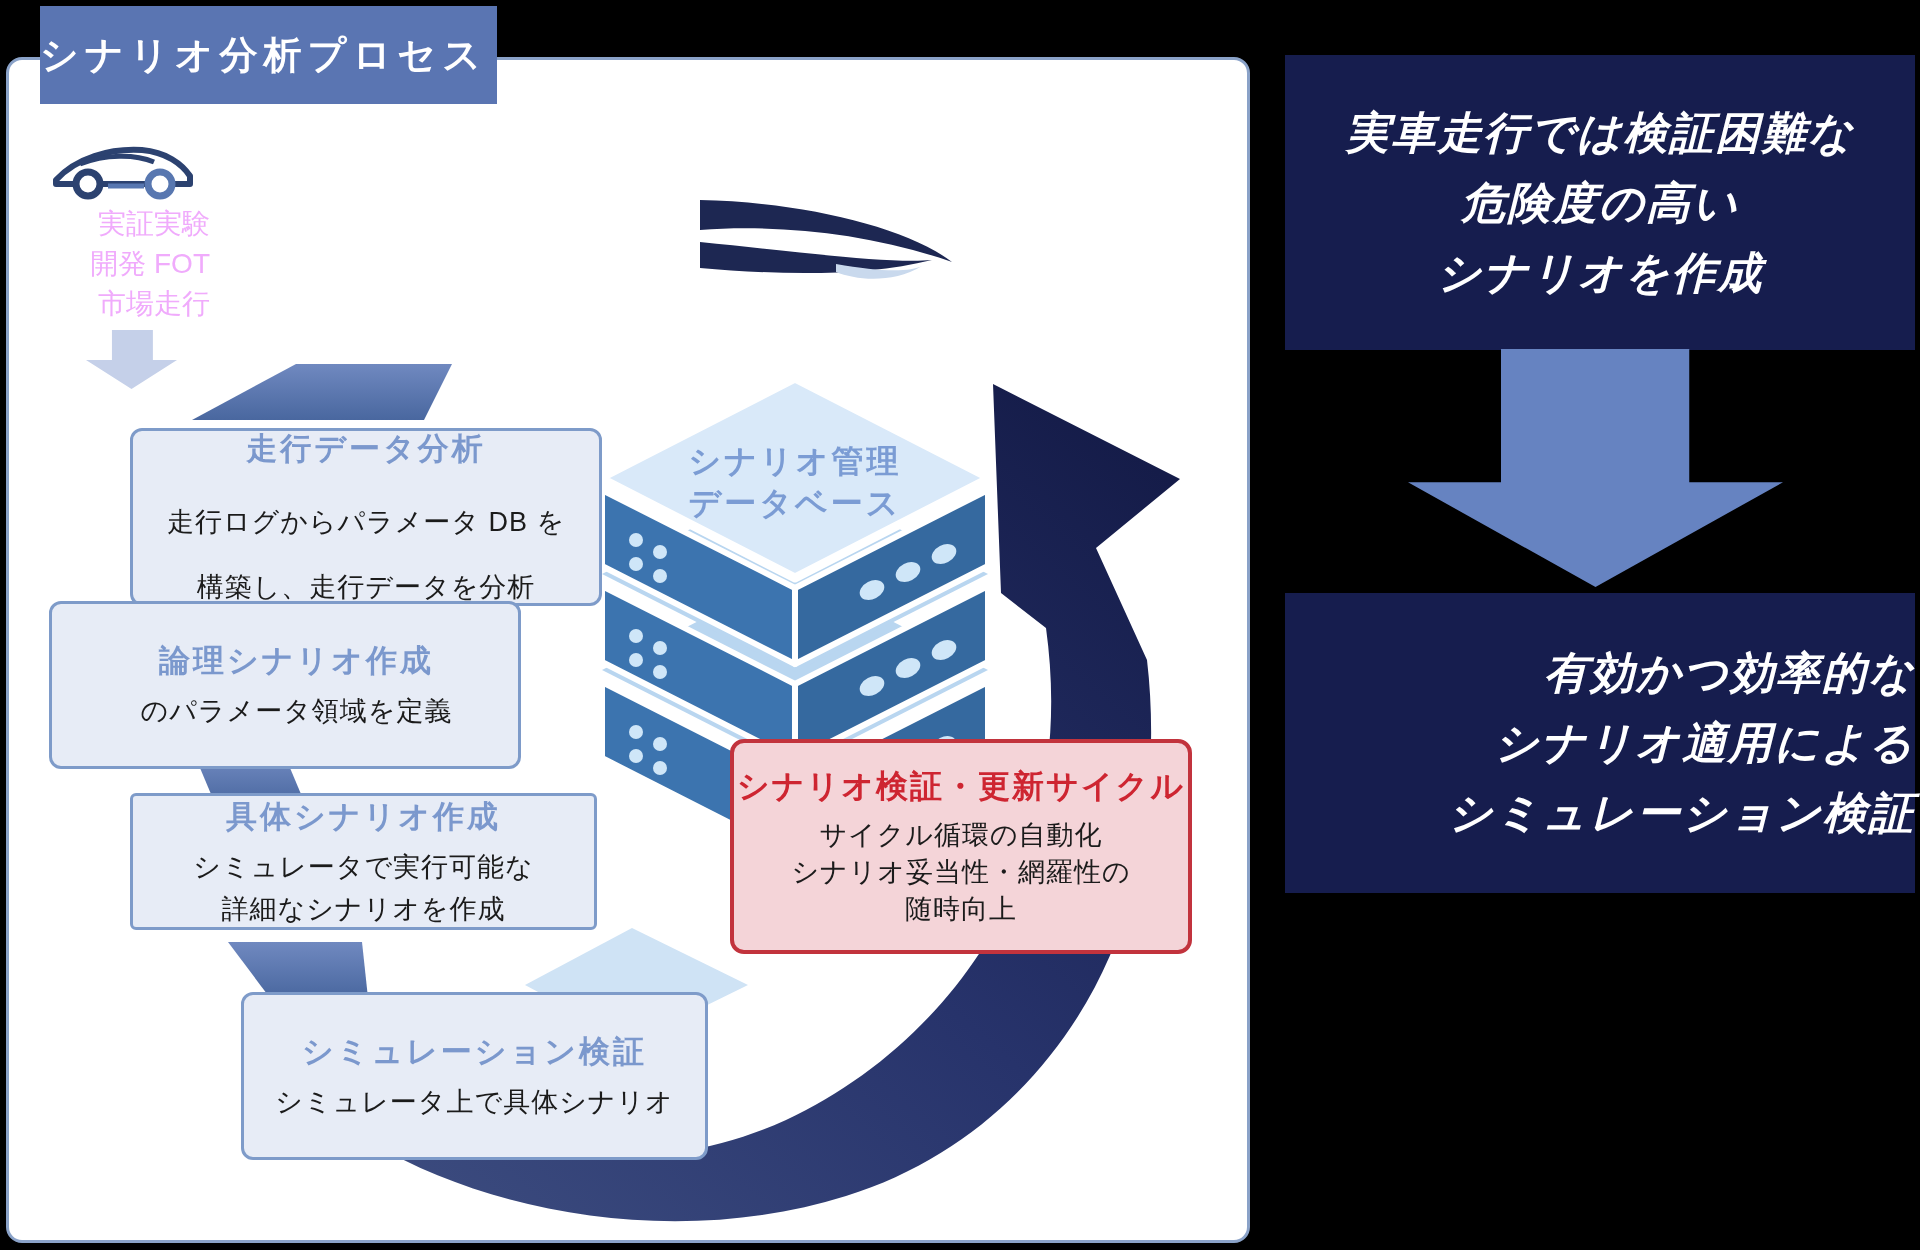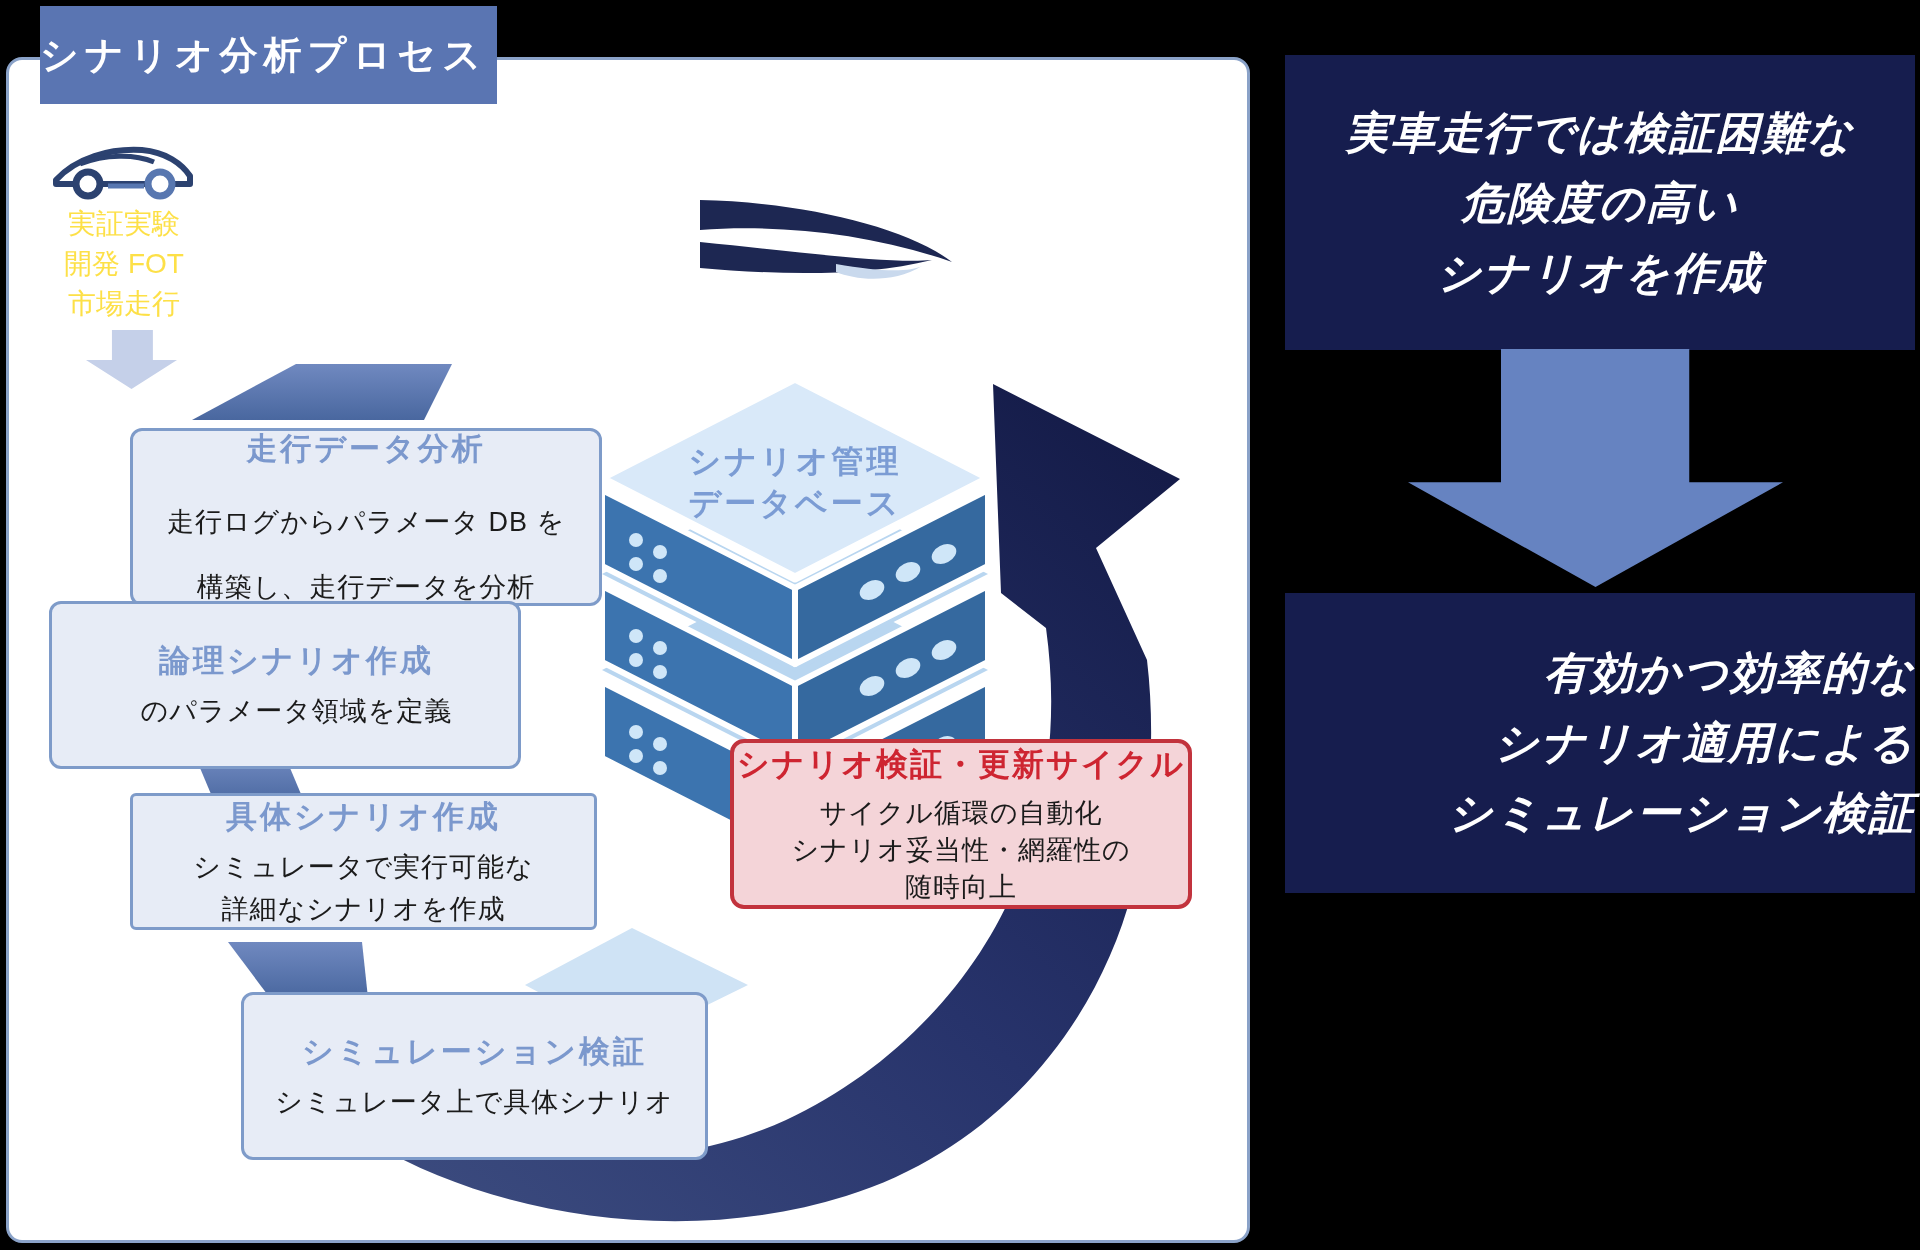--- a/index.html
+++ b/index.html
@@ -14,22 +14,22 @@
          font-family:"Liberation Sans","DejaVu Sans",sans-serif;}
 
   
   .white-panel{position:absolute;left:6px;top:57px;width:1244px;height:1186px;
     background:#fff;border:3px solid var(--panel-border);border-radius:16px;box-sizing:border-box;}
 
   .banner{position:absolute;left:40px;top:6px;width:457px;height:98px;background:var(--banner);
     color:#fff;font-size:38px;font-weight:bold;letter-spacing:6px;
     display:flex;align-items:center;z-index:5;}
 
-  .source-text{position:absolute;left:38px;top:204px;width:172px;text-align:center;
-    font-size:28px;line-height:40px;color:#fde047;z-index:4;}
+  .source-text{position:absolute;left:38px;top:204px;width:172px;text-align:right;
+    font-size:28px;line-height:40px;color:#f0abfc;z-index:4;}
 
   .car{position:absolute;left:50px;top:134px;width:150px;height:66px;z-index:4;}
 
   .small-down-arrow{position:absolute;left:86px;top:330px;width:91px;height:59px;background:var(--light-arrow);
     clip-path:polygon(28.5% 0,73.5% 0,73.5% 51%,100% 51%,50% 100%,0 51%,28.5% 51%);z-index:3;}
 
   
   .deco{position:absolute;left:0;top:0;z-index:2;}
 
   
@@ -38,21 +38,21 @@
     display:flex;flex-direction:column;justify-content:center;gap:4px;}
   .step .title{color:var(--heading);font-size:31px;font-weight:bold;letter-spacing:3px;margin-bottom:6px;}
   .step .line{color:var(--body-text);font-size:27px;line-height:38px;letter-spacing:1px;}
   .step1{left:241px;top:212px;width:469px;height:167px;}
   .step2{left:130px;top:428px;width:472px;height:178px;gap:27px;}
   .step3{left:49px; top:601px;width:472px;height:168px;padding-left:23px;}
   .step4{left:130px;top:793px;width:467px;height:137px;border-radius:6px;}
   .step5{left:241px;top:992px;width:467px;height:168px;}
 
   
-  .cycle-box{position:absolute;left:730px;top:739px;width:462px;height:170px;
+  .cycle-box{position:absolute;left:730px;top:739px;width:462px;height:215px;
     background:var(--red-fill);border:4px solid var(--red-border);border-radius:14px;box-sizing:border-box;
     z-index:5;text-align:center;display:flex;flex-direction:column;justify-content:center;}
   .cycle-box .title{color:var(--red-text);font-size:32px;font-weight:bold;letter-spacing:2px;margin-bottom:8px;}
   .cycle-box .line{color:var(--body-text);font-size:27px;line-height:37px;letter-spacing:1px;}
 
   
   .right-panel{position:absolute;left:1285px;width:630px;background:var(--navy);color:#fff;
     display:flex;flex-direction:column;justify-content:center;text-align:center;z-index:2;}
   .right-panel .line{font-size:44px;font-weight:bold;line-height:70px;letter-spacing:2px;font-style:italic;}
   .right-panel.top{top:55px;height:295px;}

